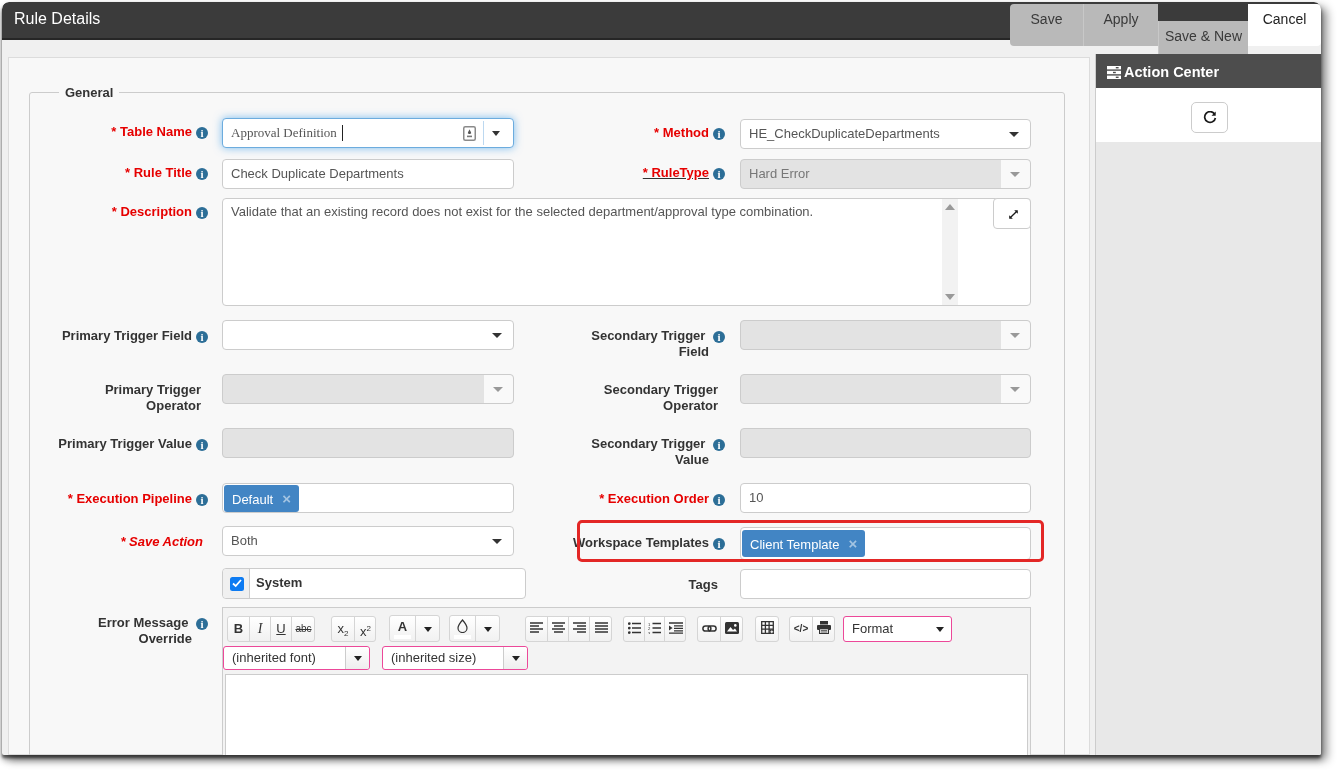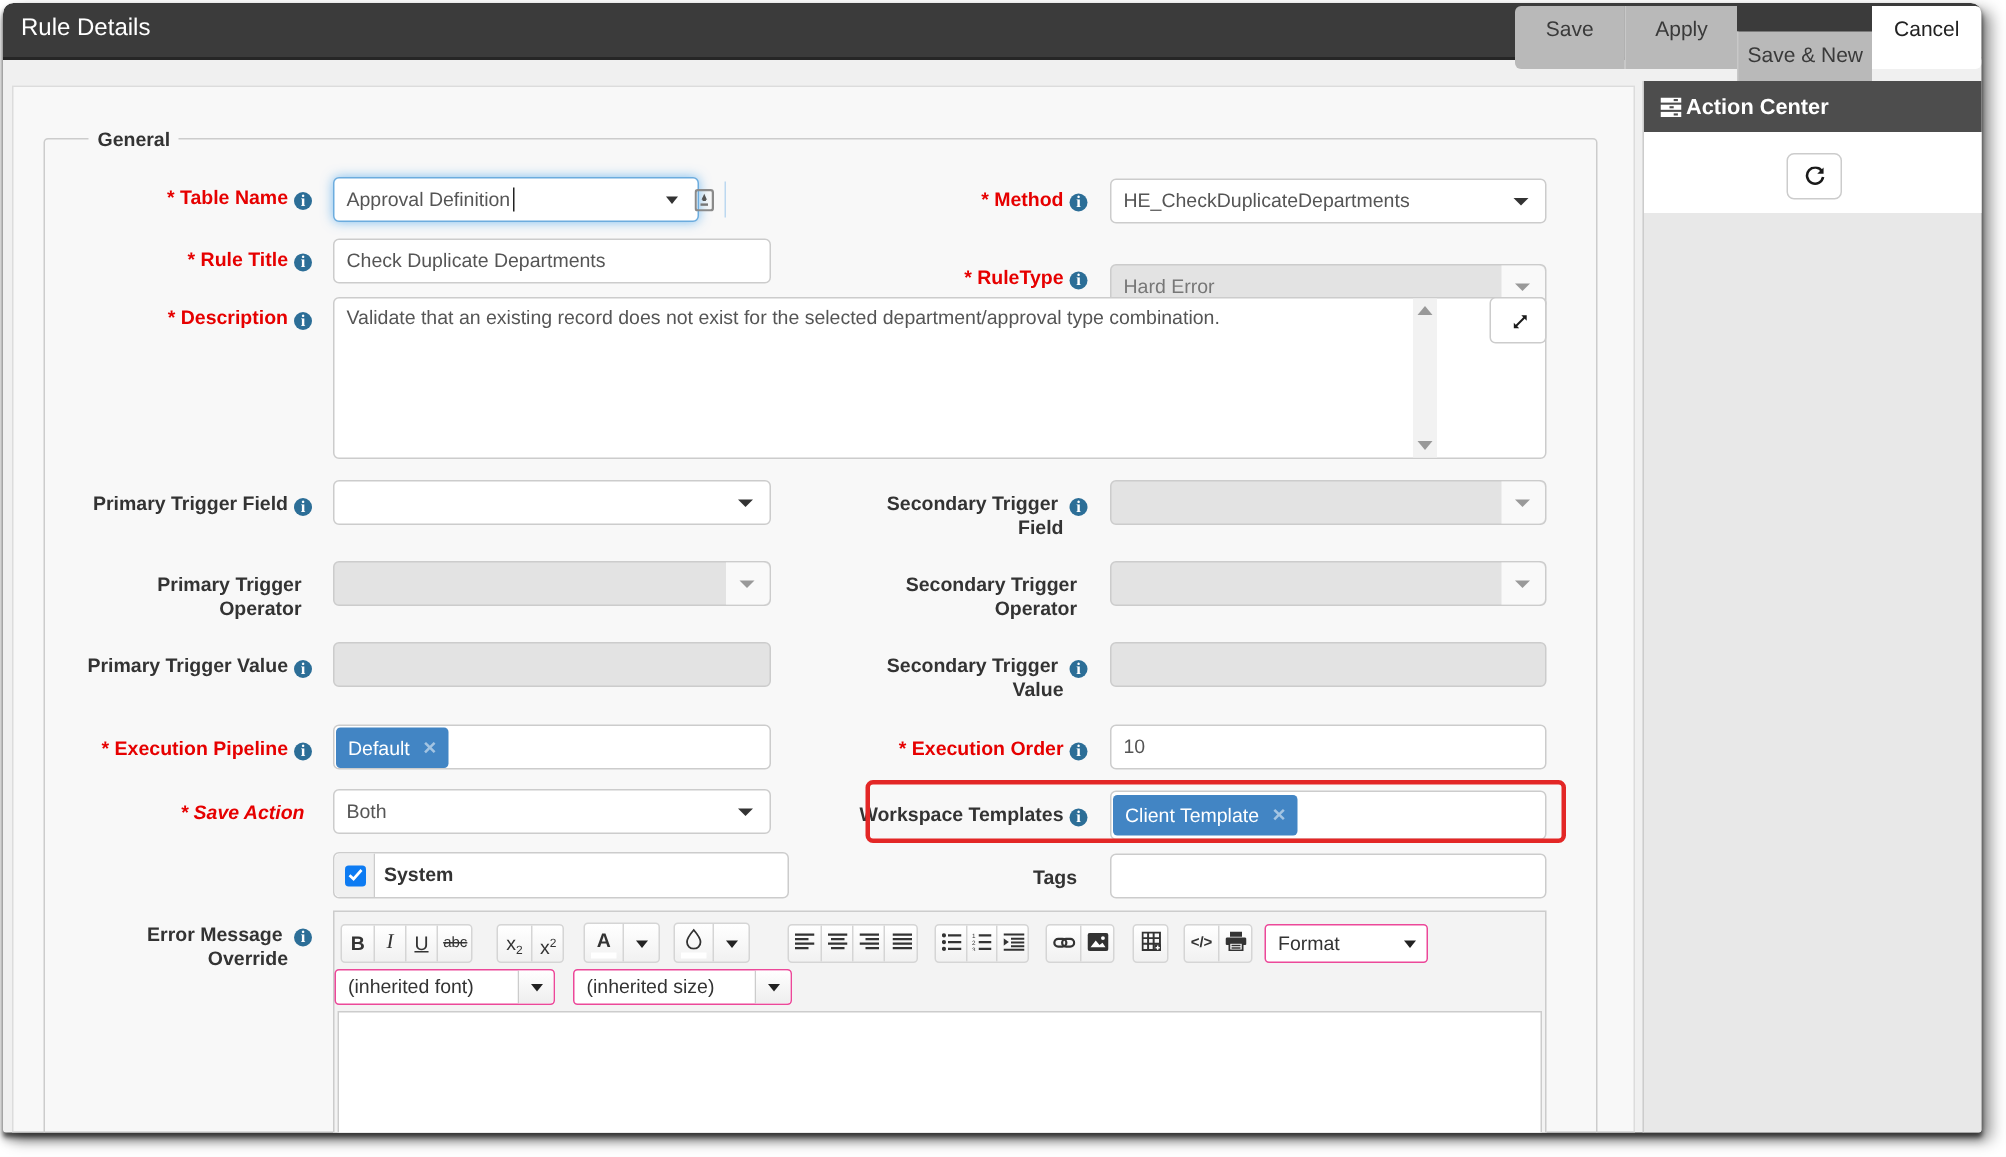--- a/index.html
+++ b/index.html
@@ -66,39 +66,39 @@
   <div class="tbtn" style="left:1246px; width:73px; background:#fff; color:#222; border-radius:0 4px 4px 0;">Cancel</div>
 
   <div id="panel">
     <div id="fieldset"></div>
     <div id="legend">General</div>
   </div>
 
   <div id="form" class="abs" style="left:0;top:0;width:1319px;height:753px;">
 
     <div class="lbl" style="right:1113px; top:121px;"><span class="r">* Table Name</span><span class="info">i</span></div>
-    <div class="inp" style="left:220px; top:116px; width:244px; height:30px; border-color:#6cacde; box-shadow:0 0 8px rgba(82,168,236,.75); padding:4px;">
+    <div class="inp" style="left:220px; top:116px; width:292px; height:30px; border-color:#6cacde; box-shadow:0 0 8px rgba(82,168,236,.75); padding:4px;font-family:Liberation Serif, serif;">
       <span class="abs" style="left:8px;top:0;line-height:28px;">Approval Definition</span>
       <span class="abs" style="left:119px;top:6px;width:1px;height:16px;background:#222;"></span>
       <svg class="abs" style="left:240px;top:7px;" width="13" height="15" viewBox="0 0 13 15">
         <rect x="0.75" y="0.75" width="11.5" height="13.5" rx="1.5" fill="none" stroke="#8a8a8a" stroke-width="1.5"></rect>
         <path d="M6.5 3.2 L8.3 7.2 L4.7 7.2 Z" fill="#555"></path>
           <rect x="5.4" y="5.8" width="2.2" height="2.2" fill="#555"></rect>
         <rect x="4" y="9.6" width="5" height="1.6" fill="#777"></rect>
       </svg>
       <span class="abs" style="left:260px;top:2px;bottom:2px;width:1px;background:#bcd8f0;"></span>
       <i class="arr" style="right:13px;border-left-width:4.5px;border-right-width:4.5px;border-top-width:5px;"></i>
     </div>
     <div class="lbl" style="right:596px; top:122px;"><span class="r">* Method</span><span class="info">i</span></div>
     <div class="inp" style="left:738px; top:117px; width:291px; height:30px;">HE_CheckDuplicateDepartments<i class="arr"></i></div>
 
     <div class="lbl" style="right:1113px; top:162px;"><span class="r">* Rule Title</span><span class="info">i</span></div>
     <div class="inp" style="left:220px; top:157px; width:292px; height:30px;">Check Duplicate Departments</div>
-    <div class="lbl" style="right:596px; top:174px;"><span class="r">* RuleType</span><span class="info">i</span></div>
-    <div class="inp dis" style="left:738px; top:157px; width:291px; height:30px;margin-top:17px;">Hard Error<span class="selbtn">
+    <div class="lbl" style="right:596px; top:162px;text-decoration:underline;"><span class="r">* RuleType</span><span class="info">i</span></div>
+    <div class="inp dis" style="left:738px; top:157px; width:291px; height:30px;">Hard Error<span class="selbtn">
           <i class="arr arrg" style="right:10px;"></i>
         </span></div>
 
     <div class="lbl" style="right:1113px; top:201px;"><span class="r">* Description</span><span class="info">i</span></div>
     <div class="inp" style="left:220px; top:196px; width:809px; height:108px; line-height:16px; padding:5px 8px; white-space:normal;">Validate that an existing record does not exist for the selected department/approval type combination.
       <span class="abs" style="left:719px; top:0px; width:16px; height:106px; background:#f2f2f2;">
         <i class="sbarr" style="top:5px; border-bottom:6px solid #999;"></i>
         <i class="sbarr" style="bottom:5px; border-top:6px solid #999;"></i>
       </span>
       <span class="abs" style="right:-1px; top:-1px; width:38px; height:31px; background:#fff; border:1px solid #ccc; border-radius:4px;">

